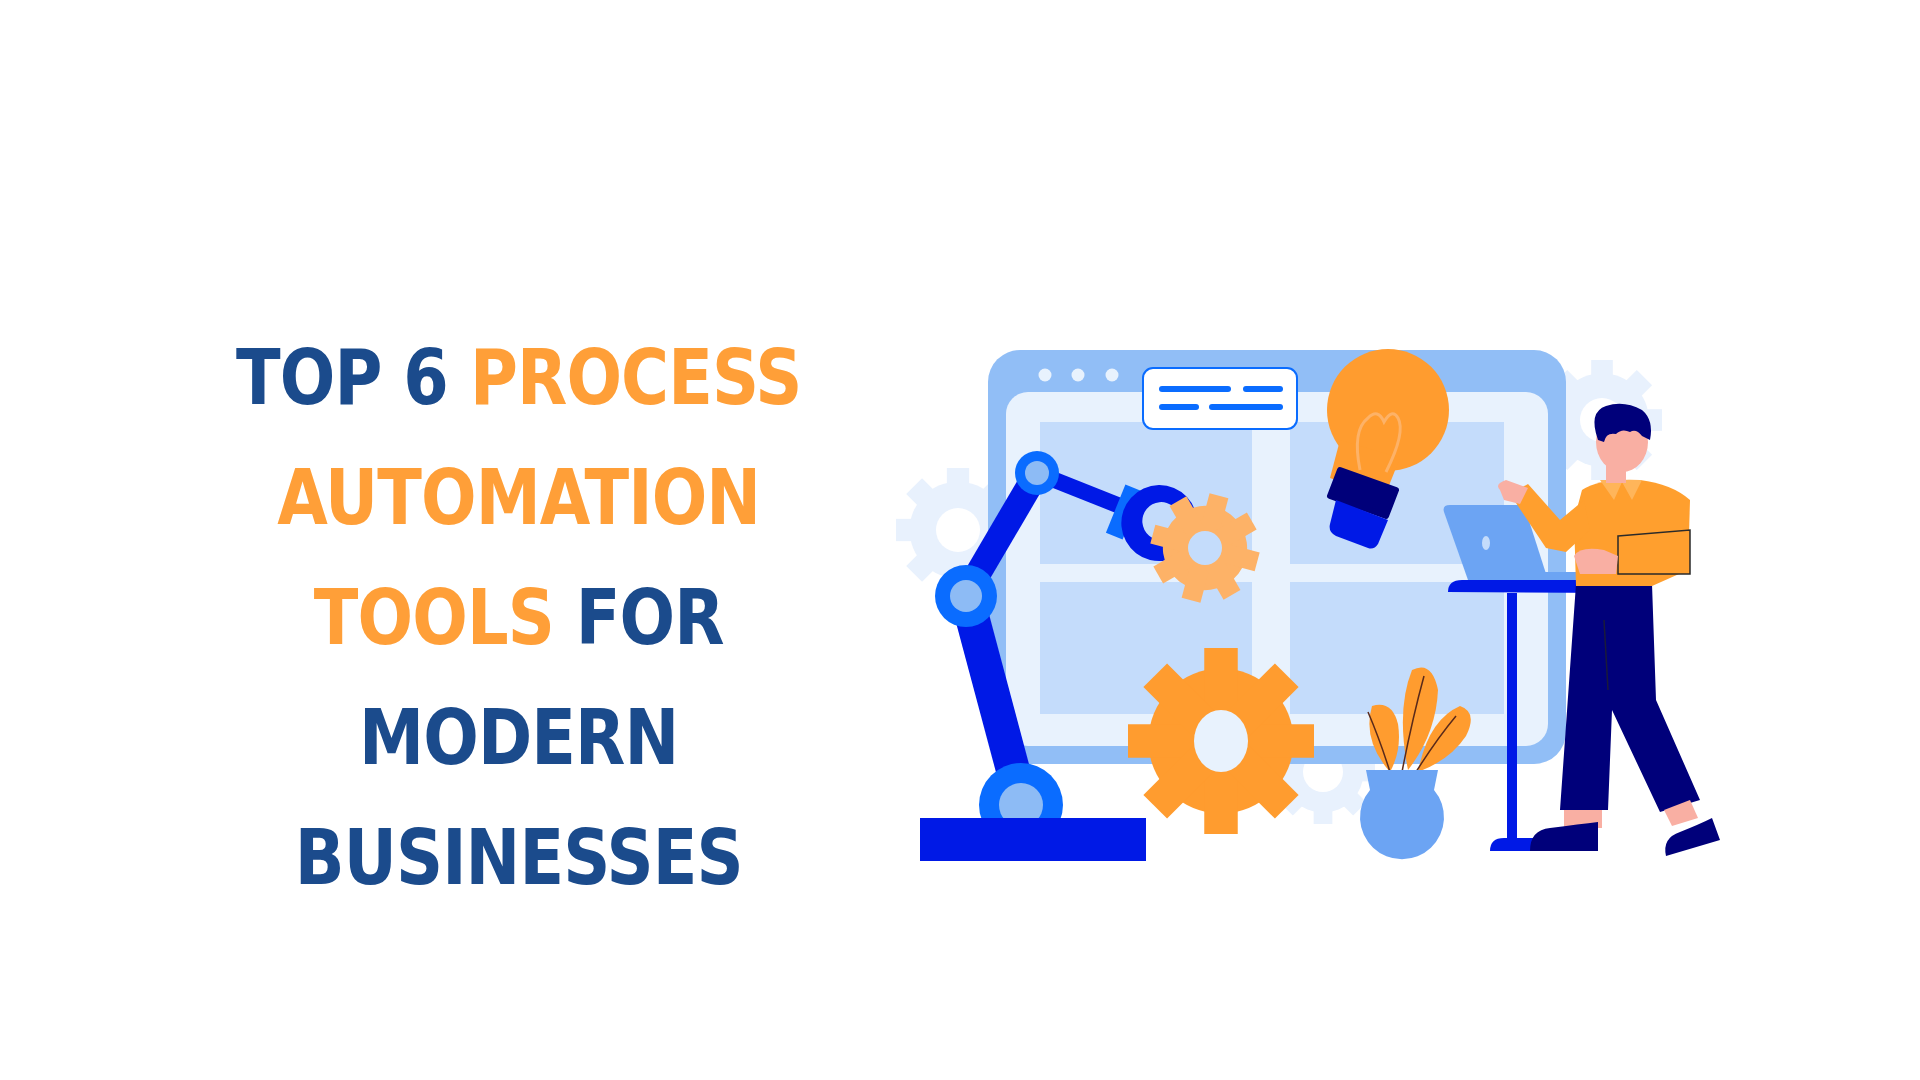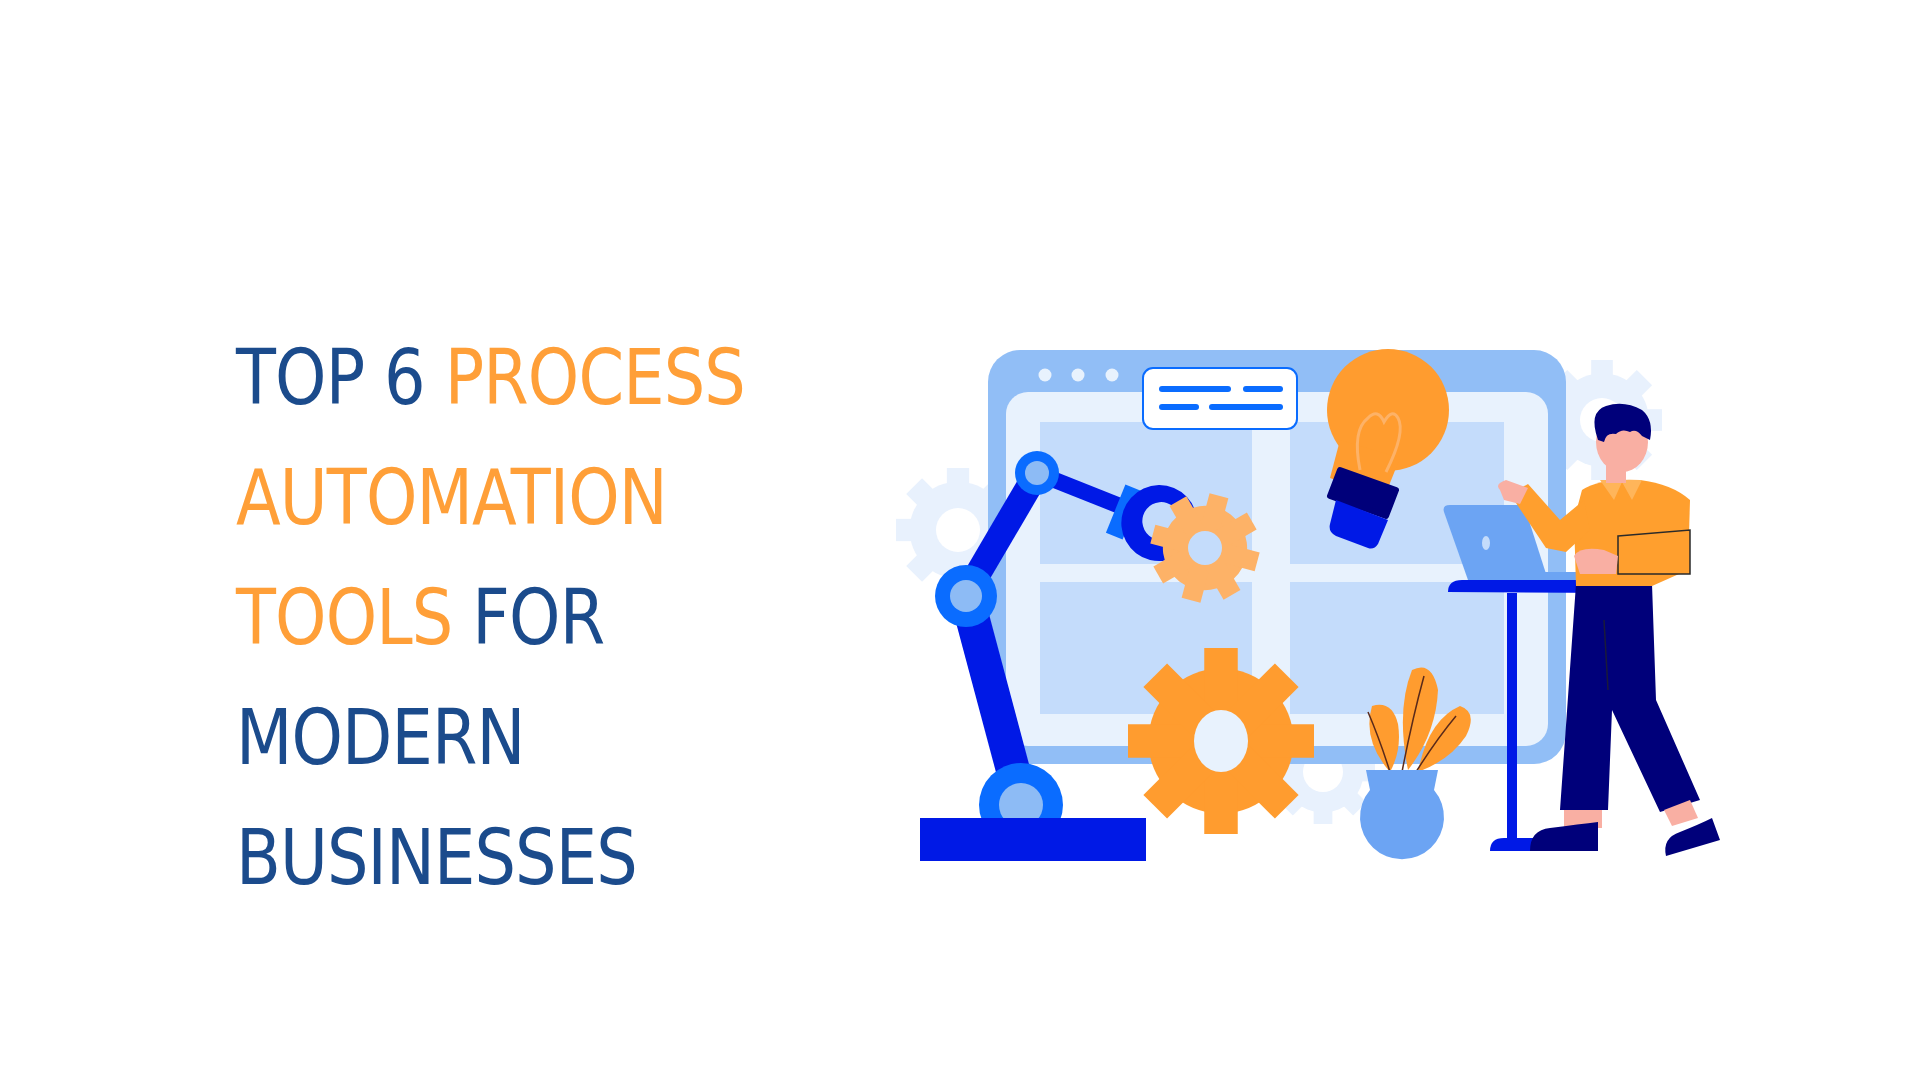--- a/index.html
+++ b/index.html
@@ -1,21 +1,21 @@
 <!DOCTYPE html>
 <html><head>
 <meta charset="utf-8">
 <style>
   html, body { margin:0; padding:0; background:#ffffff; }
   body { width:1920px; height:1080px; position:relative; overflow:hidden; font-family:"DejaVu Sans", sans-serif; }
   .headline {
     position:absolute; left:236px; top:318px; margin:0;
-    font-family:"DejaVu Sans", sans-serif; font-weight:normal;
+    font-family:"DejaVu Sans", sans-serif; font-weight:bold;
     font-size:76px; line-height:120px; letter-spacing:-1px;
-    text-transform:uppercase; white-space:nowrap;
+    text-transform:uppercase; white-space:nowrap;text-align:center;
   }
   .headline .line { display:block; height:120px; transform:scaleX(0.86); transform-origin:left center; }
   .c-navy { color:#1B4B8C; }
   .c-orange { color:#FF9F38; }
   .illustration { position:absolute; left:0; top:0; width:1920px; height:1080px; }
 </style>
 </head>
 <body>
 
 <h1 class="headline">

